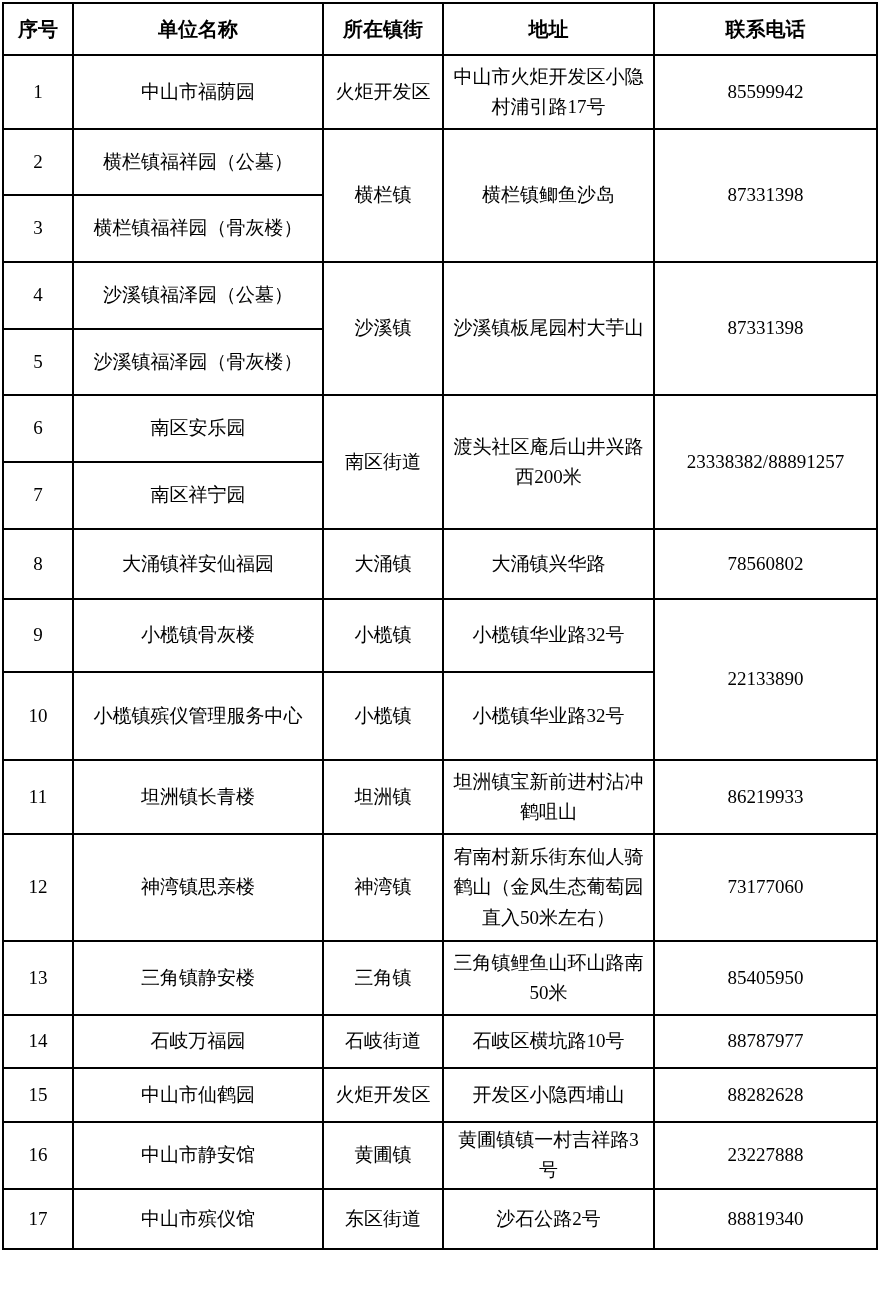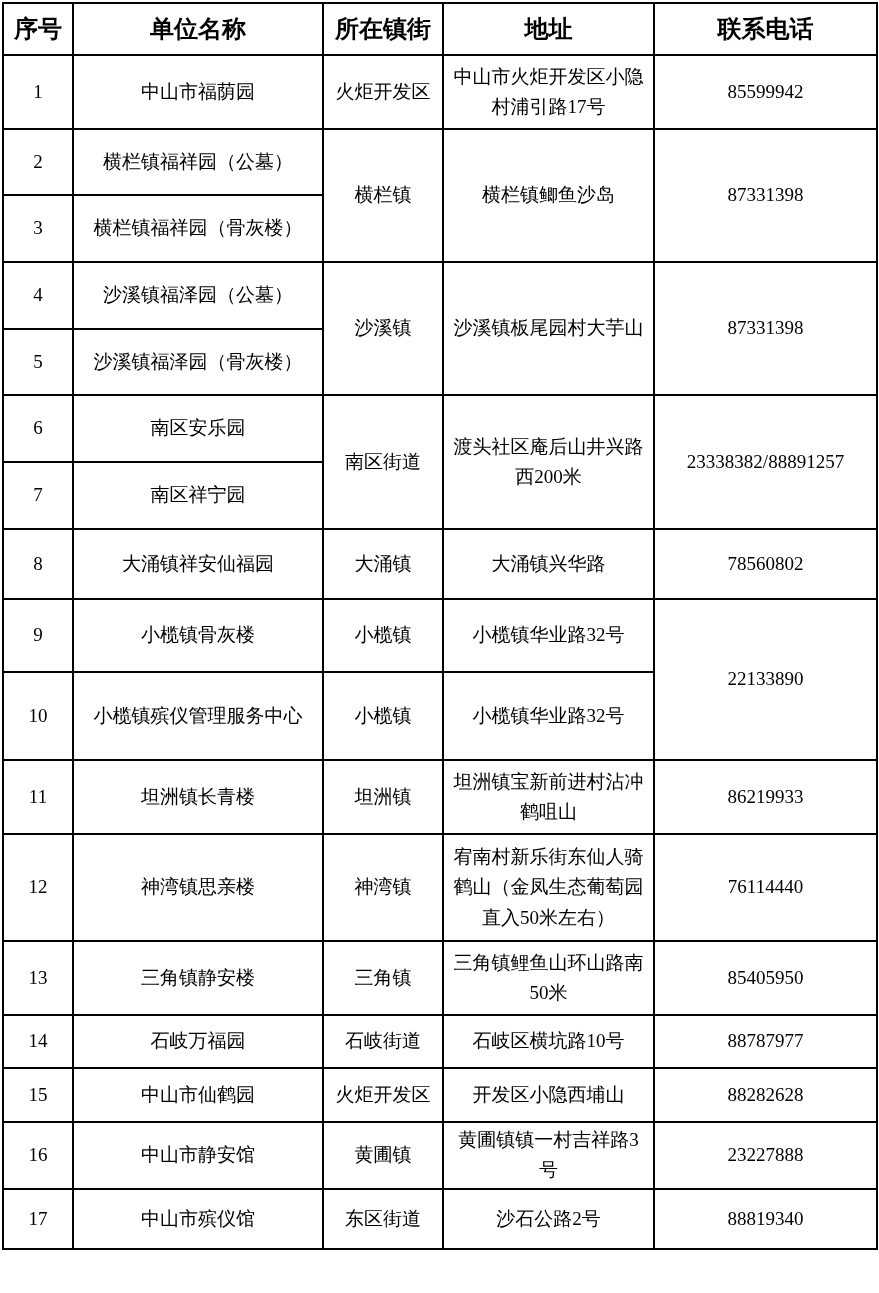--- a/index.html
+++ b/index.html
@@ -34,21 +34,21 @@
     font-size: 19px;
     line-height: 1.6;
     padding: 2px 5px;
     box-sizing: border-box;
     word-break: break-all;
     overflow: hidden;
   }
   th {
     font-weight: bold;
     height: 52px;
-    font-size: 24px;
+    font-size: 20px;
   }
 </style>
 </head>
 <body>
 
 <div class="page">
   <table class="directory">
     <colgroup>
       <col class="c-no">
         <col class="c-name">
@@ -131,21 +131,21 @@
           <td>坦洲镇长青楼</td>
           <td>坦洲镇</td>
           <td>坦洲镇宝新前进村沾冲鹤咀山</td>
           <td>86219933</td>
         </tr>
         <tr style="height: 107px;">
           <td>12</td>
           <td>神湾镇思亲楼</td>
           <td>神湾镇</td>
           <td>宥南村新乐街东仙人骑鹤山（金凤生态葡萄园直入50米左右）</td>
-          <td>76114440</td>
+          <td>73177060</td>
         </tr>
         <tr style="height: 74px;">
           <td>13</td>
           <td>三角镇静安楼</td>
           <td>三角镇</td>
           <td>三角镇鲤鱼山环山路南50米</td>
           <td>85405950</td>
         </tr>
         <tr style="height: 53px;">
           <td>14</td>

